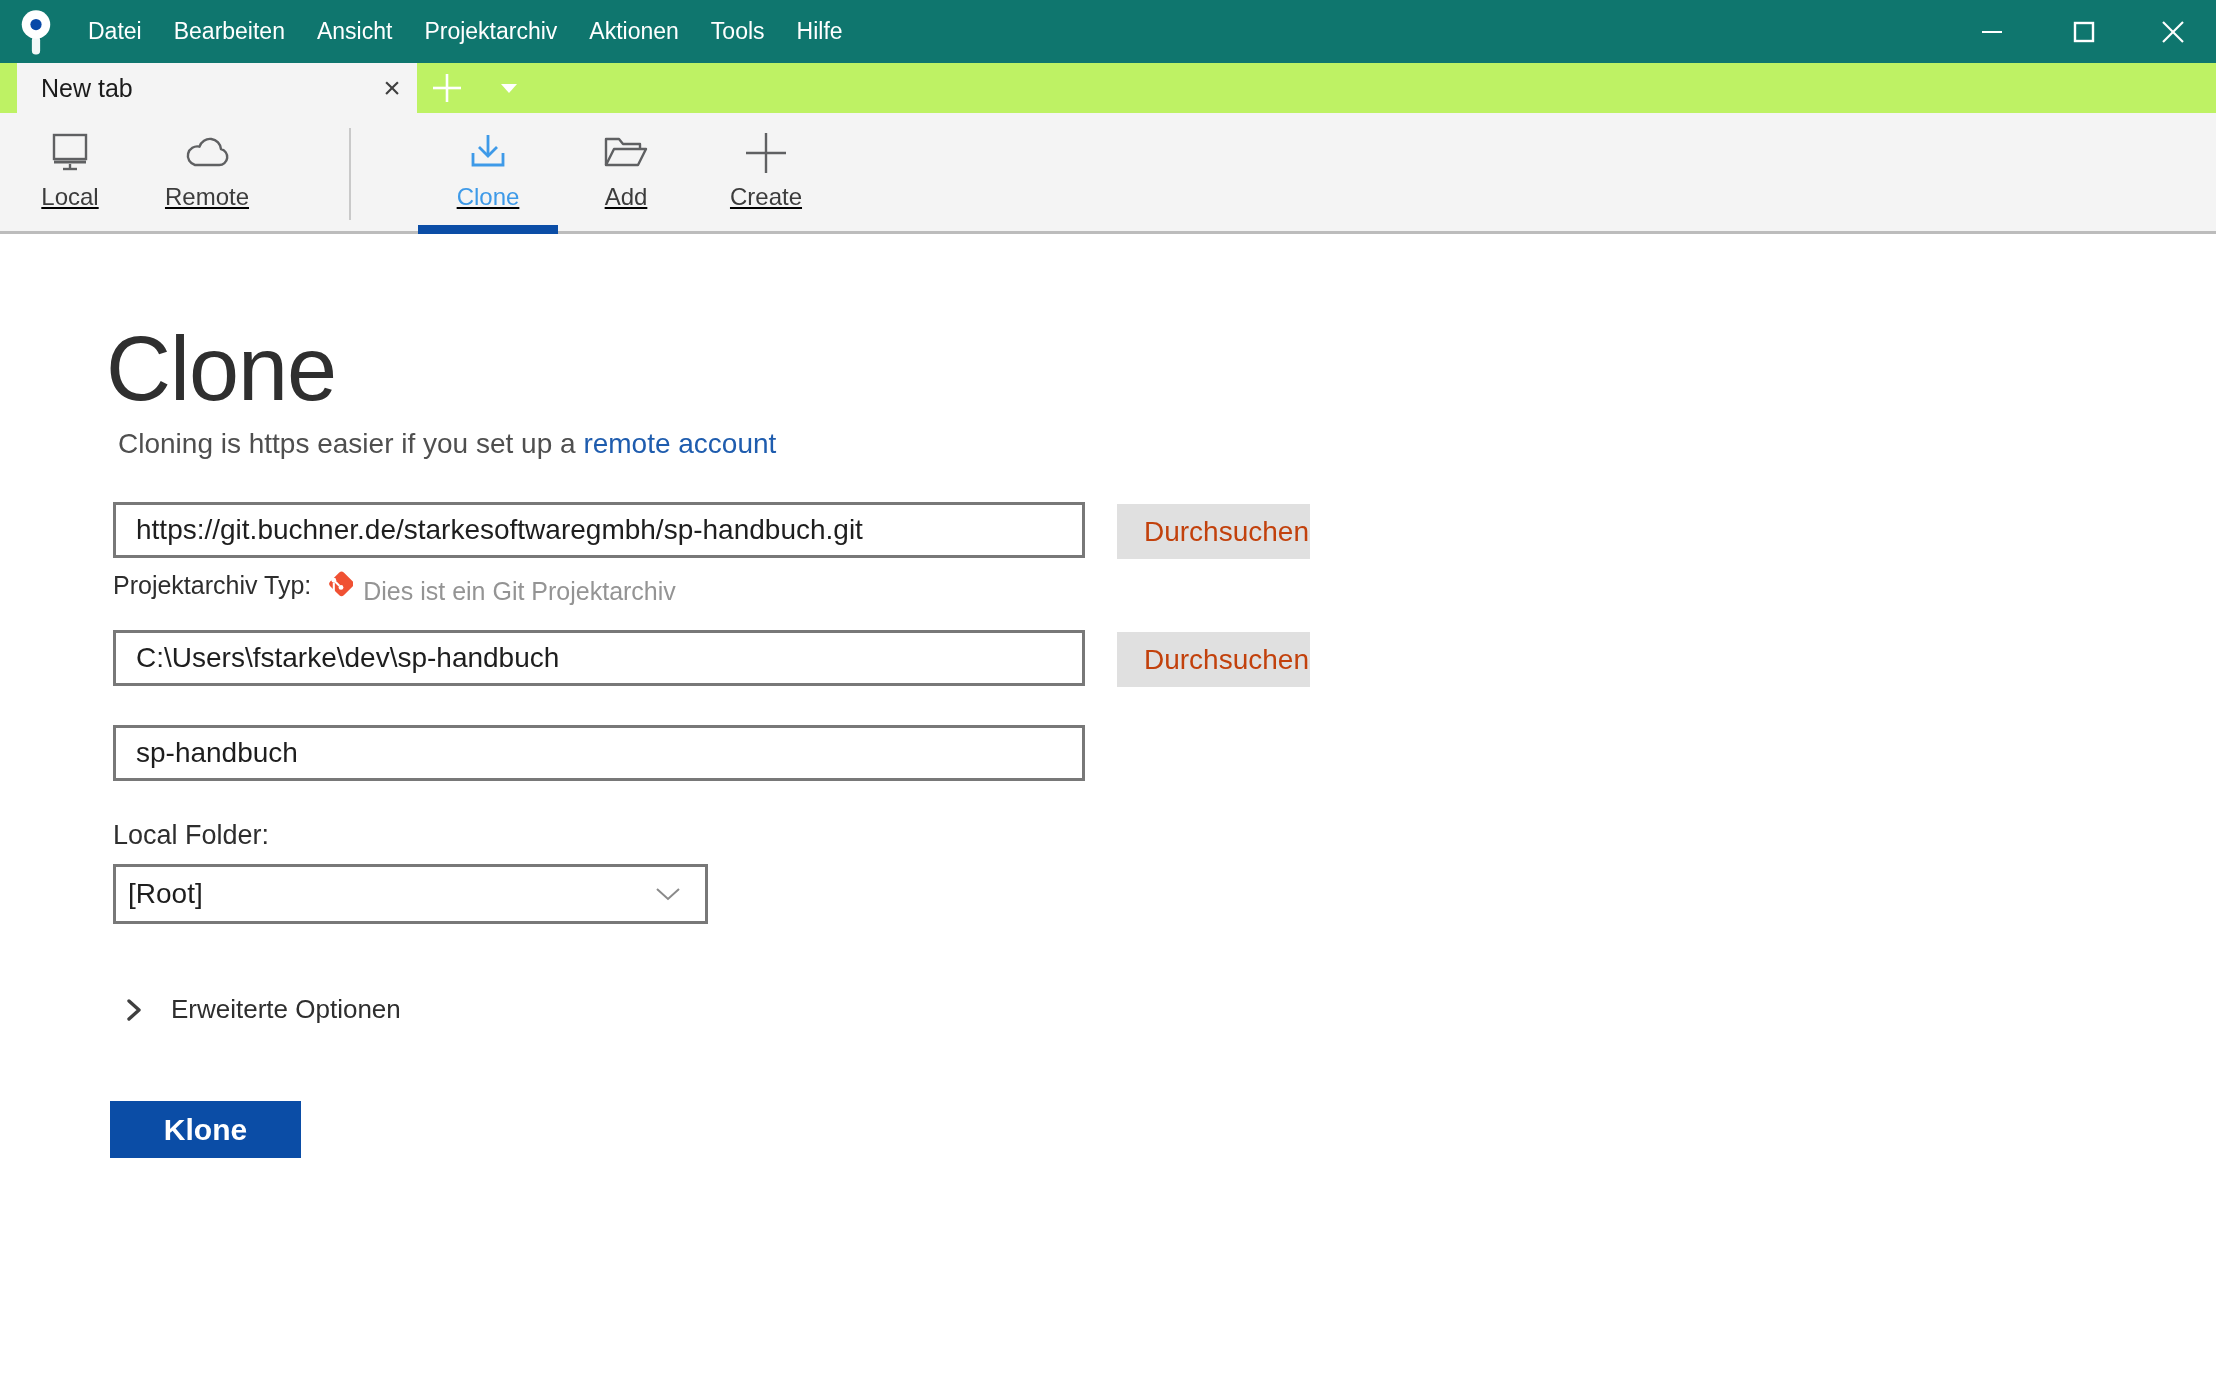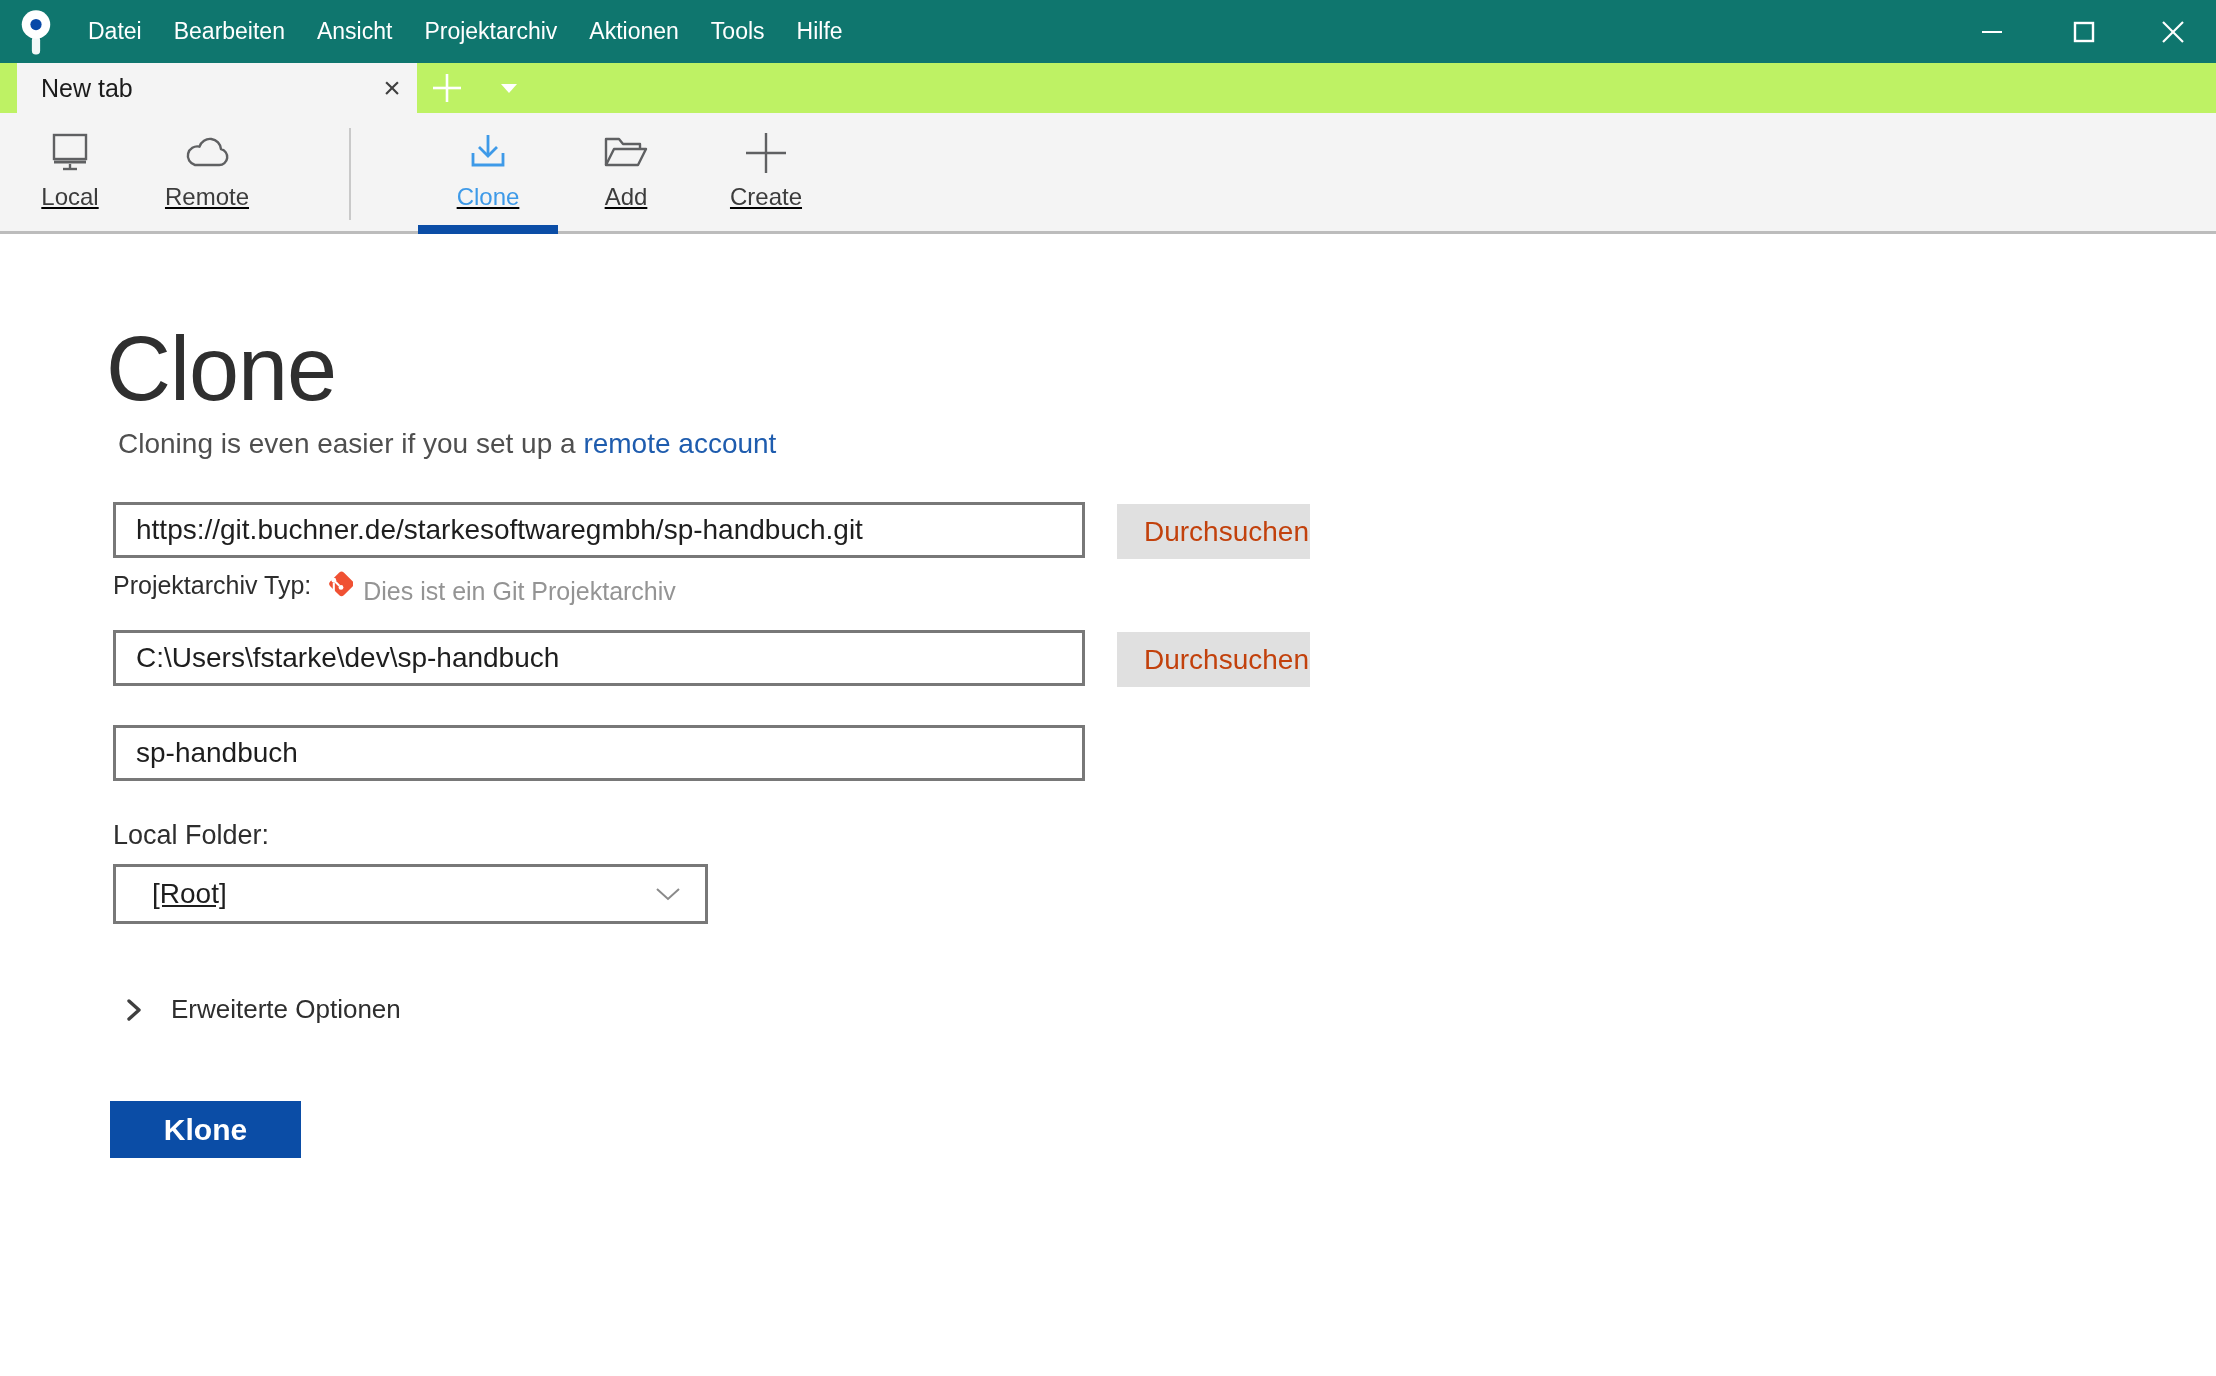--- a/index.html
+++ b/index.html
@@ -70,21 +70,21 @@
 
   .repo-type-row { position:absolute; left:113px; top:334px; height:34px; display:flex;
                    align-items:center; }
   .repo-type-label { font-size:25px; color:#2e2e2e; }
   .git-icon { width:32px; height:32px; margin-left:10px; margin-right:10px; }
   .repo-type-desc { font-size:25px; color:#949494;margin-top:12px; }
 
   .lf-label { position:absolute; left:113px; top:586px; font-size:27px; color:#2e2e2e; }
   .select-box { position:absolute; left:113px; top:630px; width:595px; height:60px;
                 border:3px solid #787878; background:#ffffff; display:flex; align-items:center; }
-  .select-value { font-size:28px; color:#1e1e1e; margin-left:36px; flex:1;text-decoration:underline; }
+  .select-value { font-size:28px; color:#1e1e1e; margin-left:12px; flex:1; }
   .select-chevron { margin-right:24px; display:flex; align-items:center; }
 
   .advanced-row { position:absolute; left:127px; top:760px; display:flex; align-items:center; }
   .adv-chevron { display:flex; align-items:center; }
   .adv-label { font-size:26px; color:#2e2e2e; margin-left:30px; }
 
   .clone-btn { position:absolute; left:110px; top:867px; width:191px; height:57px; background:#0b4da6;
                display:flex; align-items:center; justify-content:center; border:none; }
   .clone-btn span { color:#ffffff; font-size:30px; font-weight:bold; }
 </style>
@@ -192,21 +192,21 @@
         </svg>
       </span>
       <span class="tlabel">Create</span>
     </div>
     <div class="active-underline"></div>
   </div>
 
   <div class="main">
     <div class="page-title">Clone</div>
 
-    <div class="subtitle"><span>Cloning is even easier if you set up a </span><a href="#">remote account</a></div>
+    <div class="subtitle"><span>Cloning is https easier if you set up a </span><a href="#">remote account</a></div>
 
     <input class="text-input input-url" type="text" value="https://git.buchner.de/starkesoftwaregmbh/sp-handbuch.git" style="">
     <div class="browse-btn browse-1">
       <span>Durchsuchen</span>
     </div>
 
     <div class="repo-type-row">
       <span class="repo-type-label">Projektarchiv Typ:</span>
       <svg class="git-icon" viewBox="0 0 40 40">
         <rect x="11" y="3" width="24" height="24" rx="4" transform="rotate(45 20 20)" fill="#f05133"></rect>

